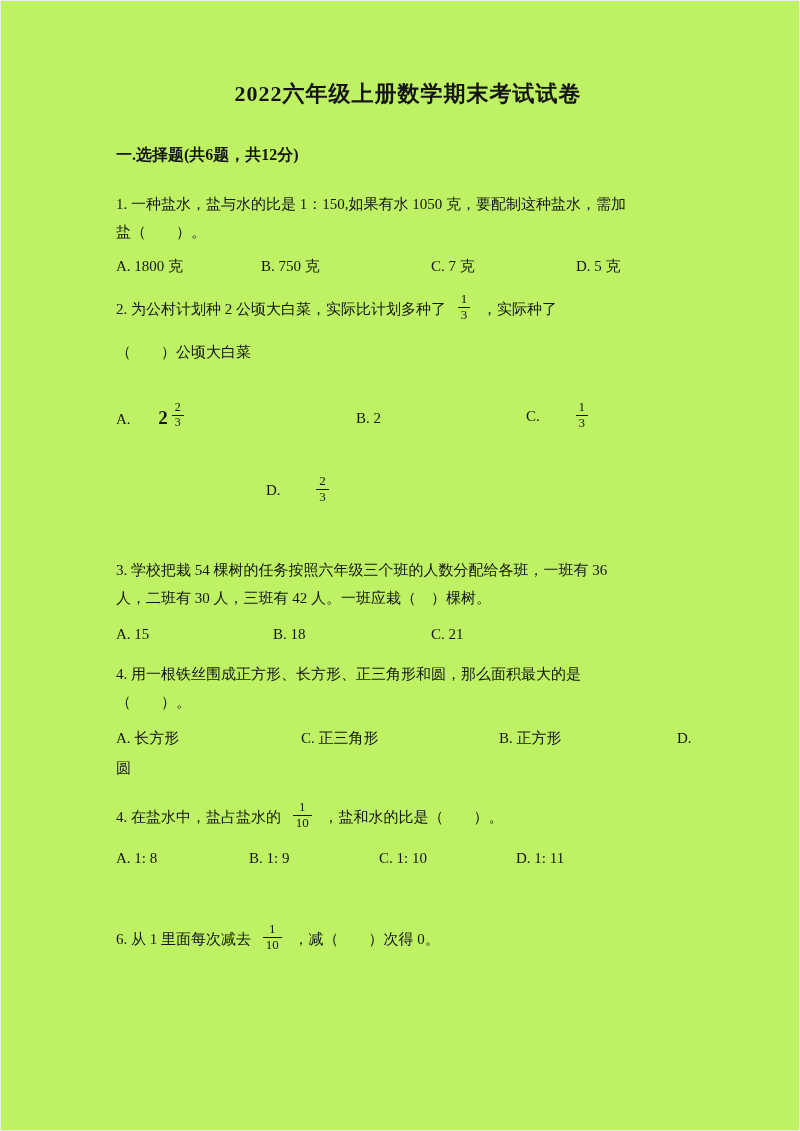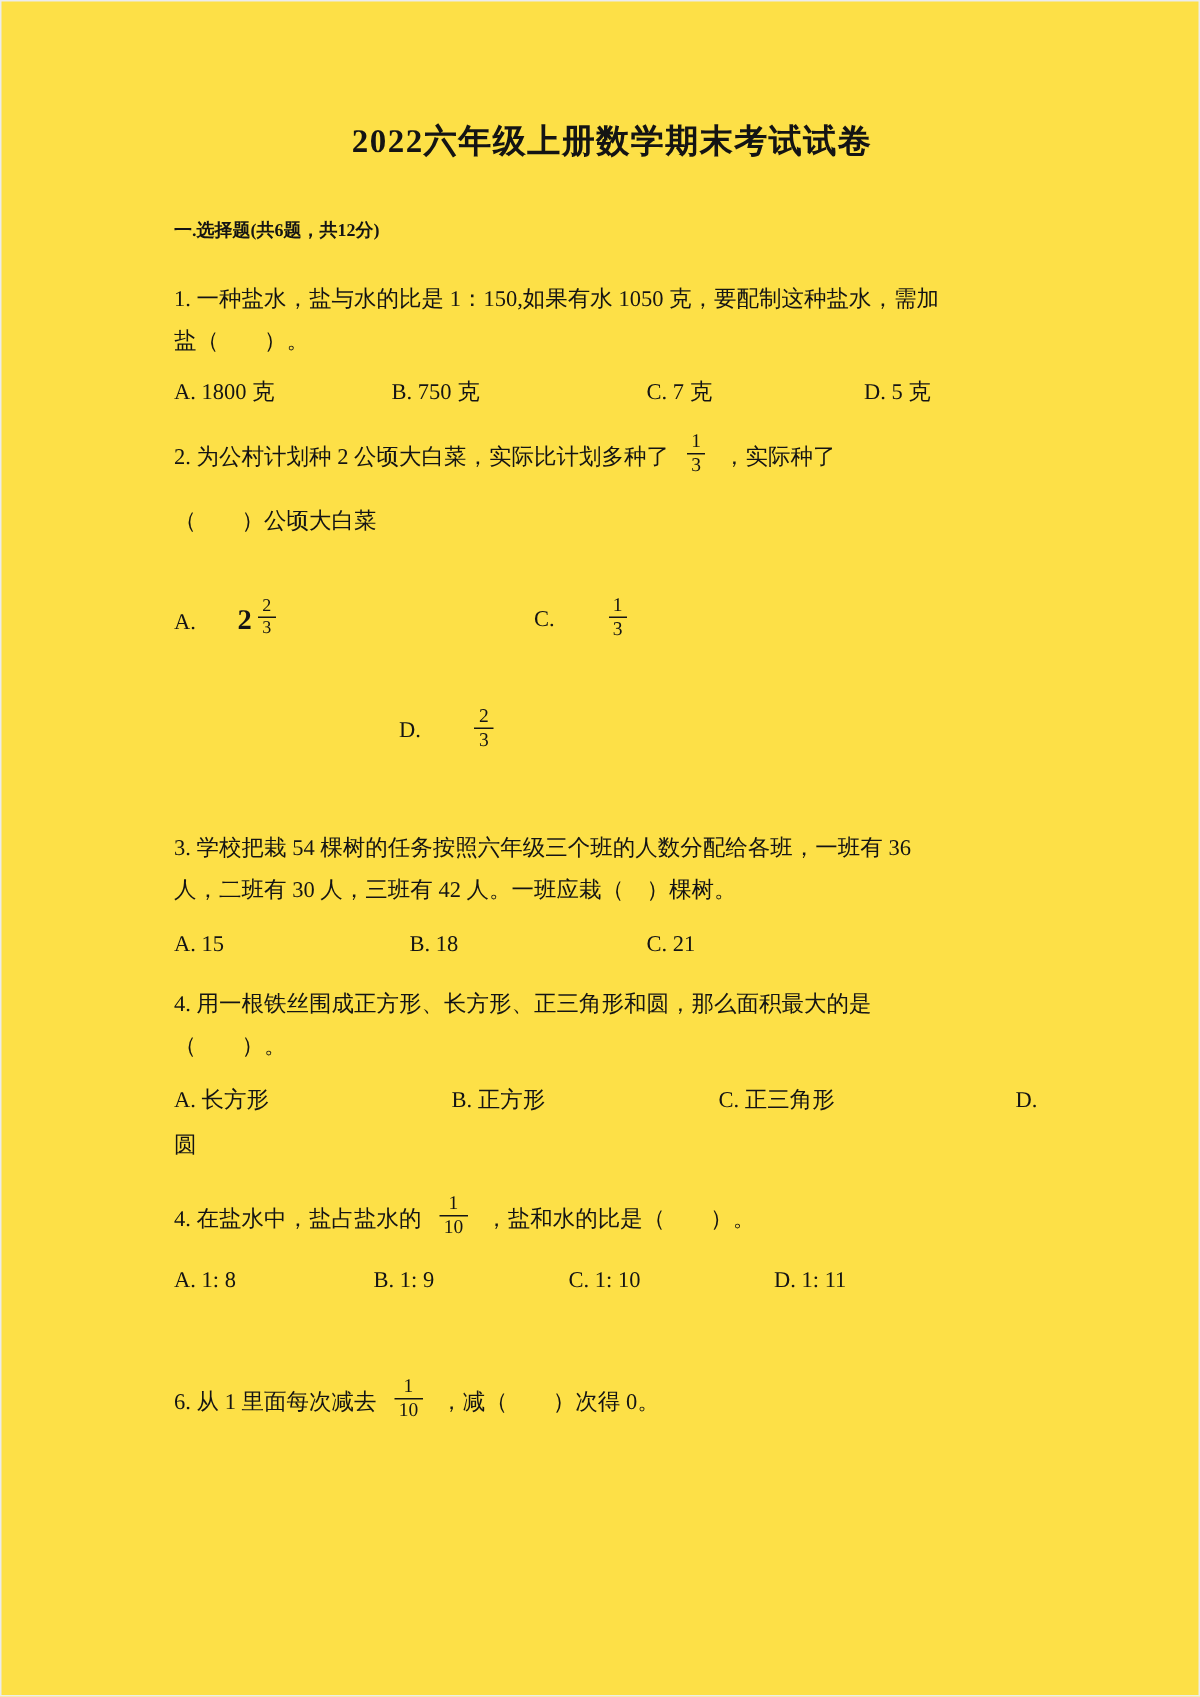--- a/index.html
+++ b/index.html
@@ -1,23 +1,23 @@
 <!DOCTYPE html>
 <html><head>
 <meta charset="utf-8">
 <style>
   * { margin:0; padding:0; box-sizing:border-box; }
   html, body { background:#ffffff; }
   body { font-family:"Liberation Serif","DejaVu Serif",serif; color:#141414; }
   .page {
-    width:800px; min-height:1131px; margin:0 auto; background:#fde047;
+    width:800px; min-height:1131px; margin:0 auto; background:#bef264;
     border:1px solid #ececec; padding:78px 99px 60px 115px;
   }
   .title { text-align:center; font-size:22px; font-weight:700; letter-spacing:1px; }
-  .section-header { font-size:12px; font-weight:700; margin-top:36px; }
+  .section-header { font-size:16px; font-weight:700; margin-top:36px; }
   .qtext { font-size:15px; line-height:28px; }
   .frac-line { line-height:34px; }
   .opt-row { display:flex; align-items:center; font-size:15px; line-height:24px; }
   .opt { display:inline-block;font-family:Liberation Serif, serif; }
   .opt-label { margin-right:24px; }
   .frac {
     display:inline-flex; flex-direction:column; align-items:center;
     vertical-align:middle; font-size:13px; line-height:1.15;
     margin:0 8px; position:relative; top:-3px;
   }
@@ -63,20 +63,21 @@
       <span style="width:240px">
         <span class="opt-label">A.</span>
         <span class="mixed">
           <span class="whole">2</span>
           <span class="frac">
             <span class="num">2</span>
             <span class="den">3</span>
           </span>
         </span>
       </span>
+      <span class="opt" style="width:170px">B. 2</span>
       <span>
         <span class="opt-label">C.</span>
         <span class="frac">
           <span class="num">1</span>
           <span class="den">3</span>
         </span>
       </span>
     </div>
     <div class="opt-row" style="margin-top:34px; margin-left:150px; min-height:40px">
       <span>
@@ -101,22 +102,22 @@
     </div>
   </div>
 
   <div>
     <p class="qtext" style="margin-top:14px">
       <span>4. 用一根铁丝围成正方形、长方形、正三角形和圆，那么面积最大的是</span><br>
       <span>（　　）。</span>
     </p>
     <div class="opt-row" style="margin-top:10px">
       <span class="opt" style="width:185px">A. 长方形</span>
+      <span class="opt" style="width:198px">C. 正三角形</span>
       <span class="opt" style="width:178px">B. 正方形</span>
-      <span class="opt" style="width:198px">C. 正三角形</span>
       <span class="opt">D.</span>
     </div>
     <p class="qtext" style="margin-top:4px">圆</p>
   </div>
 
   <div>
     <p class="qtext frac-line" style="margin-top:18px">
       <span>4. 在盐水中，盐占盐水的</span>
       <span class="frac">
         <span class="num">1</span>

